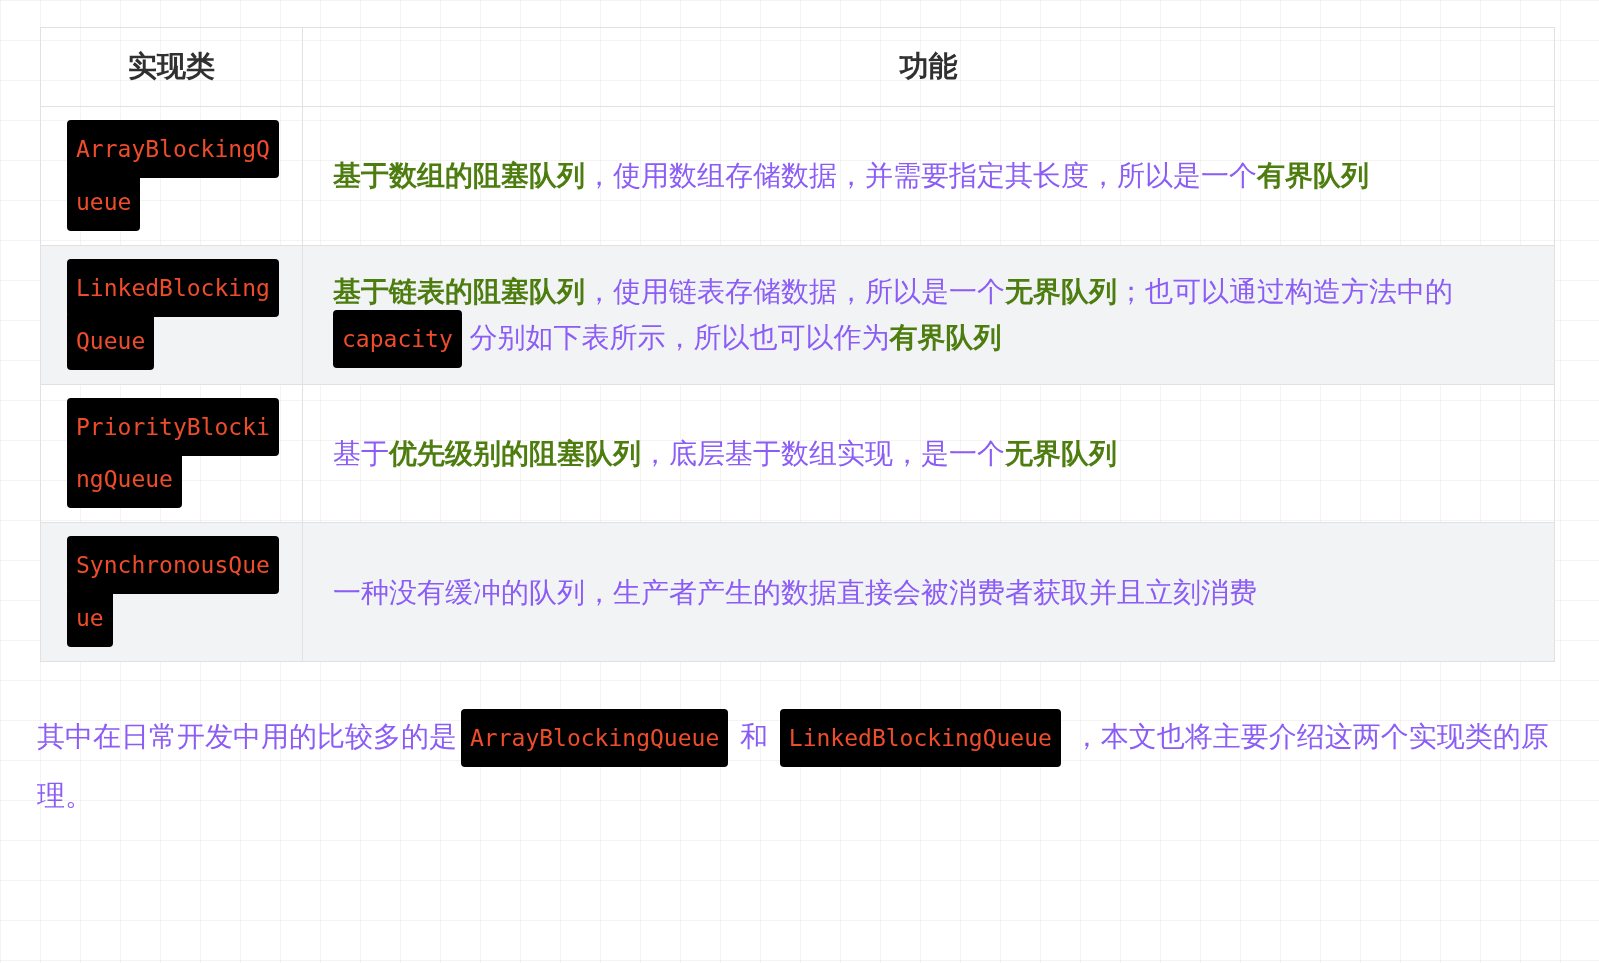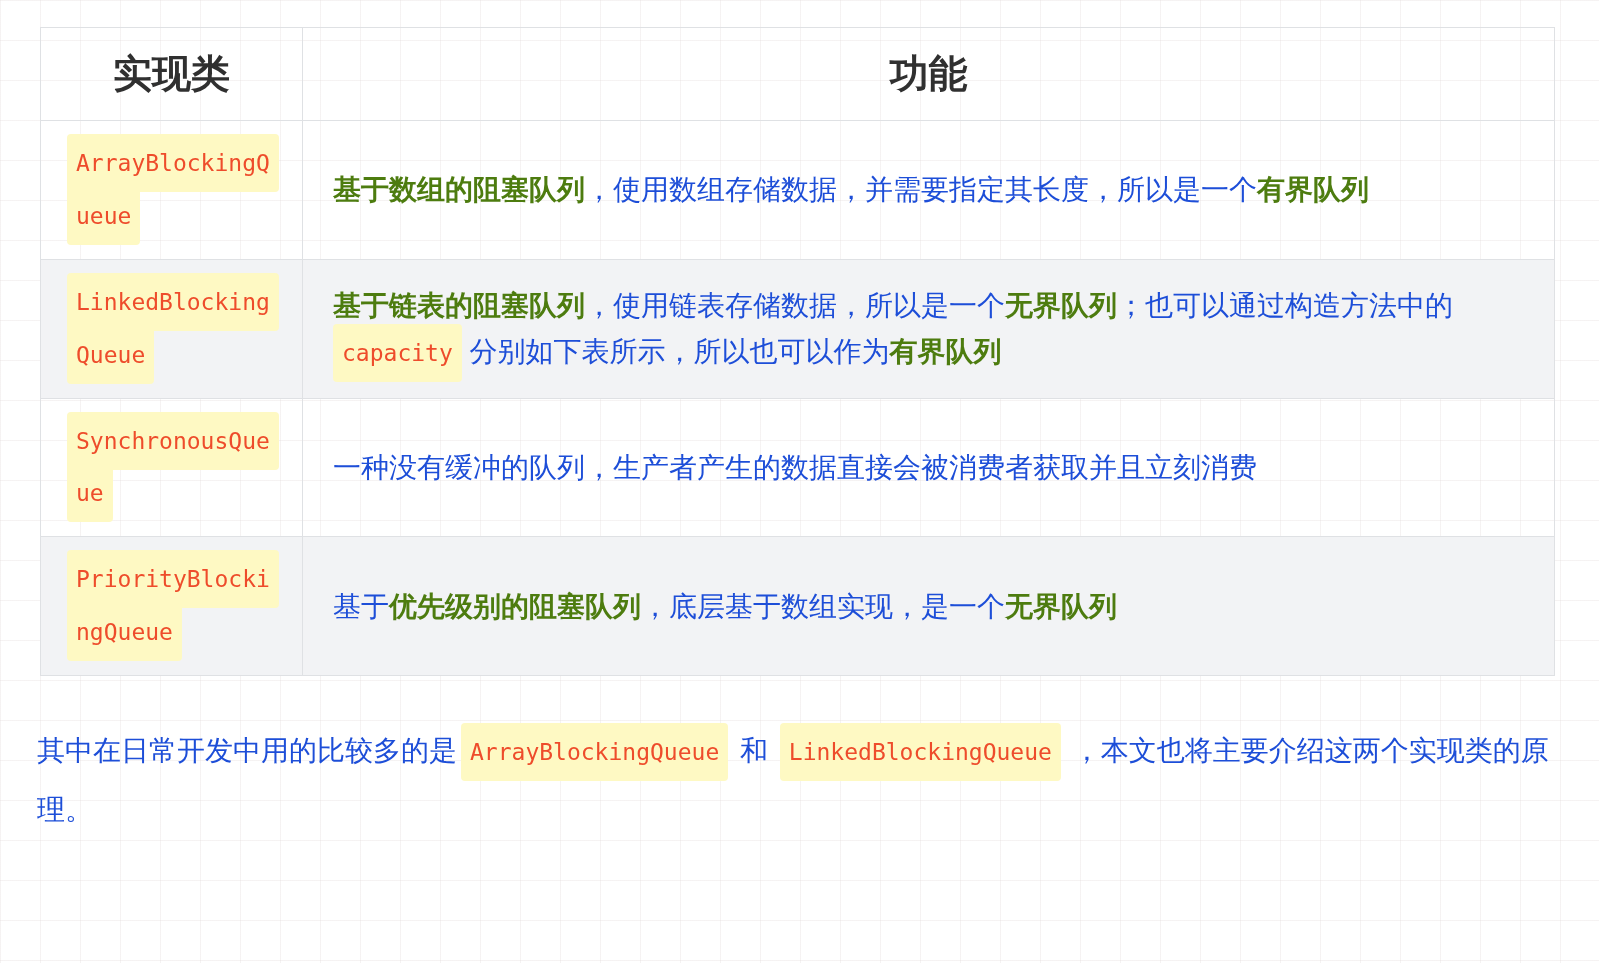--- a/index.html
+++ b/index.html
@@ -27,48 +27,48 @@
     border-collapse: collapse;
     width: 1515px;
     margin-left: 3px;
     table-layout: fixed;
   }
   table.impl th, table.impl td {
     border: 1px solid #dfe1e4;
     vertical-align: middle;
   }
   table.impl th {
-    font-size: 39px;
+    font-size: 29px;
     font-weight: bold;
     color: #303030;
     text-align: center;
     padding: 19px 10px;
   }
   col.c1 { width: 262px; }
   tbody tr:nth-child(even) td { background: #f2f3f5; }
 
   td.class-cell {
     padding: 16px 28px 16px 26px;
     word-break: break-all;
     line-height: 2.3;
   }
   td.desc-cell {
     padding: 20px 30px;
     font-size: 28px;
     line-height: 1.62;
     color: #424242;
   }
 
-  .seg-plain { color: #1d4ed8; }
+  .seg-plain { color: #8b5cf6; }
   .seg-link  { color: #4d7c0f; font-weight: bold; }
   .seg-code, .class-code {
     font-family: "DejaVu Sans Mono", "Liberation Mono", monospace;
     font-size: 23px;
     color: #ee4c2b;
-    background: #fef9c3;
+    background: #000000;
     border-radius: 4px;
     padding: 16px 9px;
     -webkit-box-decoration-break: clone;
             box-decoration-break: clone;
   }
   .outro .seg-code { margin: 0 4px; }
 </style>
 </head>
 <body>
 
@@ -89,25 +89,25 @@
     <tbody>
         <tr>
           <td class="class-cell"><span class="class-code">ArrayBlockingQueue</span></td>
           <td class="desc-cell"><span class="seg-link">基于数组的阻塞队列</span><span class="seg-plain">，使用数组存储数据，并需要指定其长度，所以是一个</span><span class="seg-link">有界队列</span></td>
         </tr>
         <tr>
           <td class="class-cell"><span class="class-code">LinkedBlockingQueue</span></td>
           <td class="desc-cell"><span class="seg-link">基于链表的阻塞队列</span><span class="seg-plain">，使用链表存储数据，所以是一个</span><span class="seg-link">无界队列</span><span class="seg-plain">；也可以通过构造方法中的 </span><span class="seg-code">capacity</span><span class="seg-plain"> 分别如下表所示，所以也可以作为</span><span class="seg-link">有界队列</span></td>
         </tr>
         <tr>
+          <td class="class-cell"><span class="class-code">PriorityBlockingQueue</span></td>
+          <td class="desc-cell"><span class="seg-plain">基于</span><span class="seg-link">优先级别的阻塞队列</span><span class="seg-plain">，底层基于数组实现，是一个</span><span class="seg-link">无界队列</span></td>
+        </tr>
+        <tr>
           <td class="class-cell"><span class="class-code">SynchronousQueue</span></td>
           <td class="desc-cell"><span class="seg-plain">一种没有缓冲的队列，生产者产生的数据直接会被消费者获取并且立刻消费</span></td>
-        </tr>
-        <tr>
-          <td class="class-cell"><span class="class-code">PriorityBlockingQueue</span></td>
-          <td class="desc-cell"><span class="seg-plain">基于</span><span class="seg-link">优先级别的阻塞队列</span><span class="seg-plain">，底层基于数组实现，是一个</span><span class="seg-link">无界队列</span></td>
         </tr>
       </tbody>
   </table>
 
   <p class="para outro"><span class="seg-plain">其中在日常开发中用的比较多的是</span><span class="seg-code">ArrayBlockingQueue</span><span class="seg-plain"> 和 </span><span class="seg-code">LinkedBlockingQueue</span><span class="seg-plain"> ，本文也将主要介绍这两个实现类的原理。</span></p>
 
 </div>
 
 </body></html>

